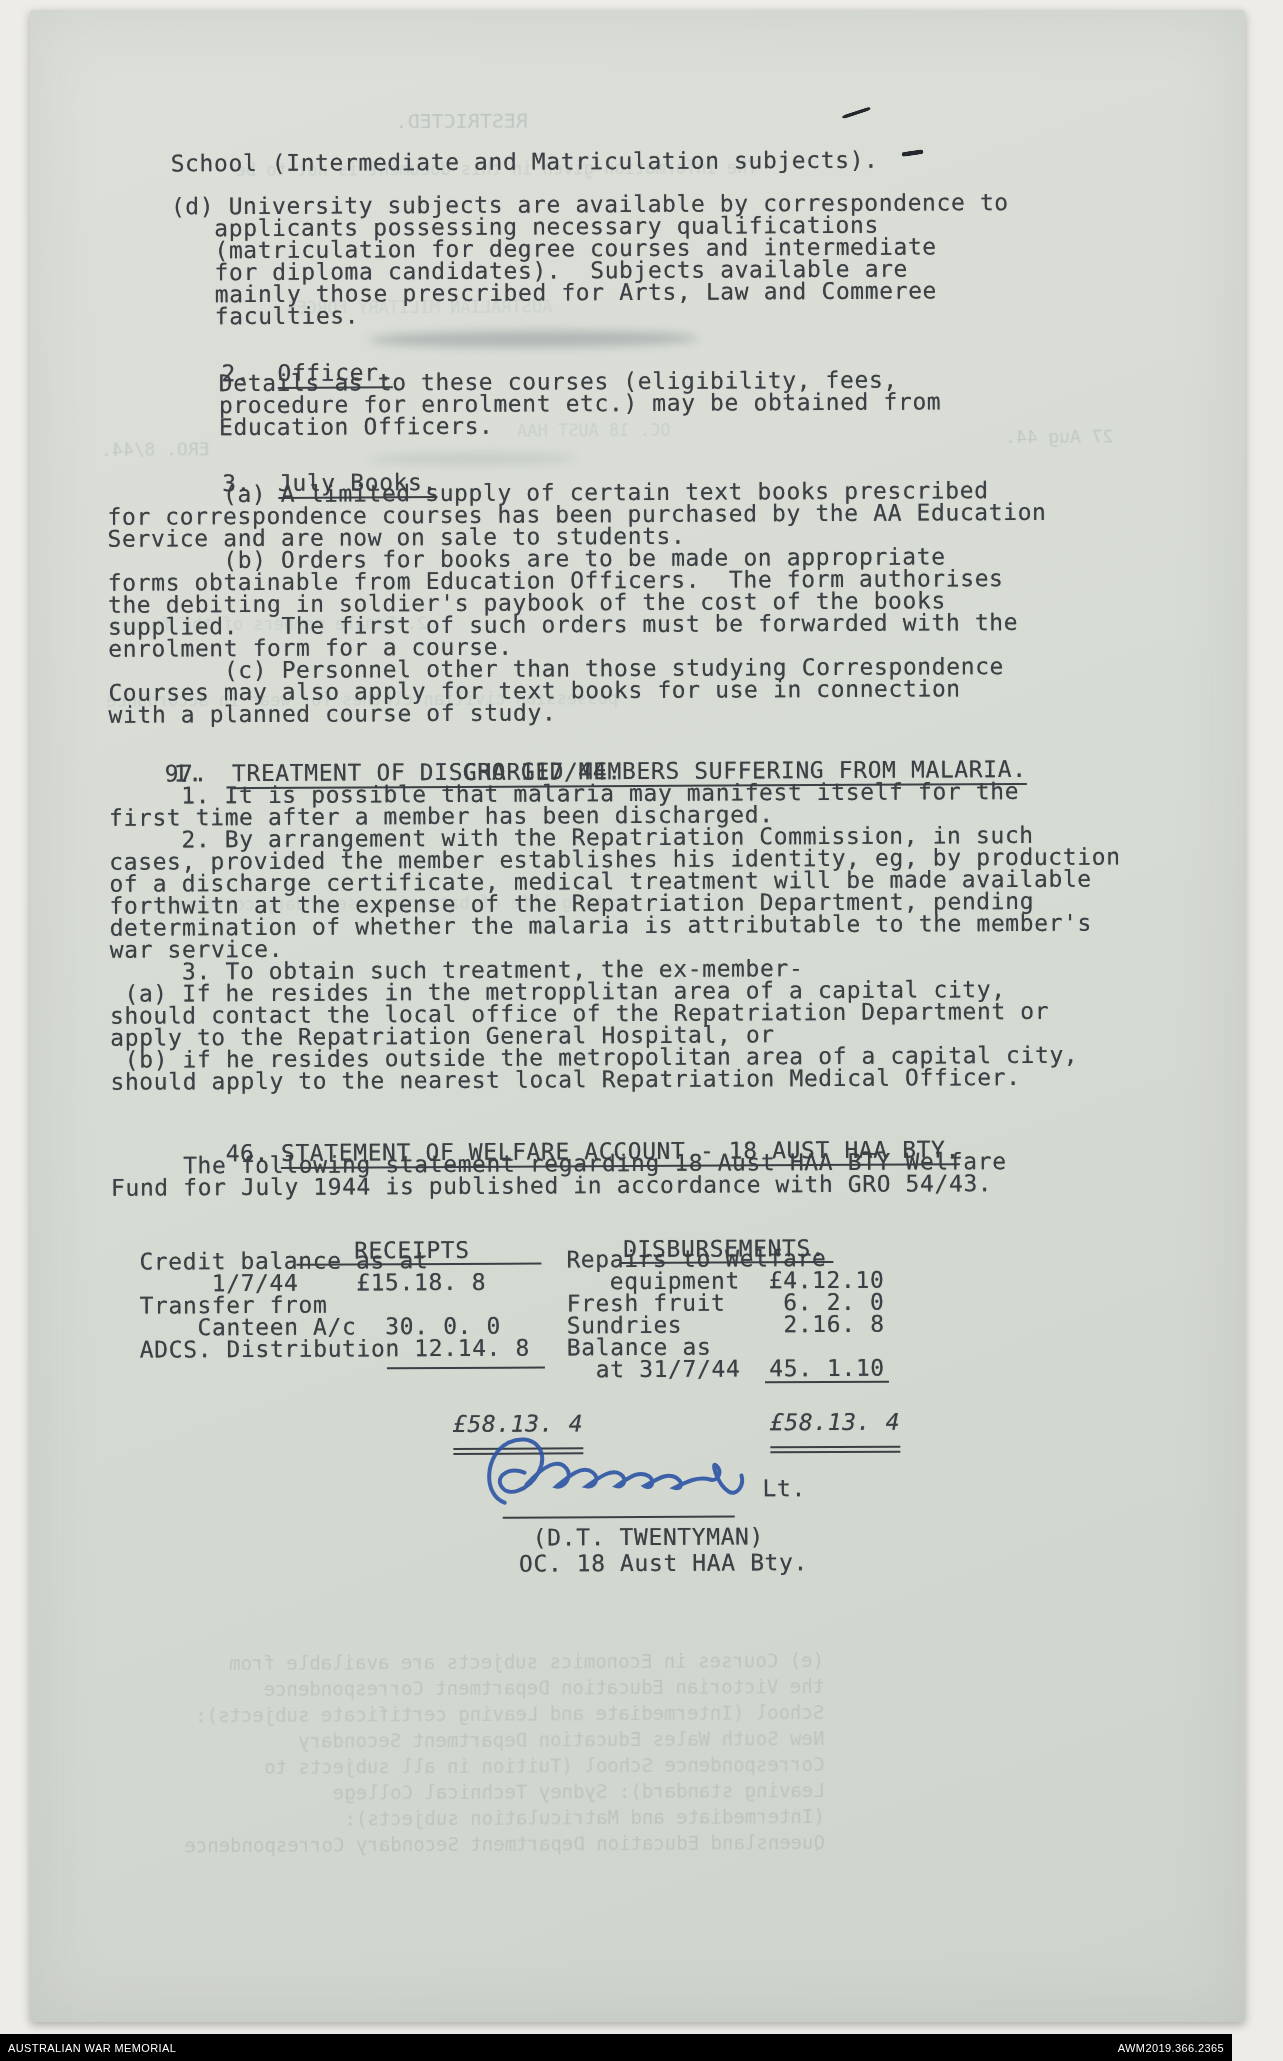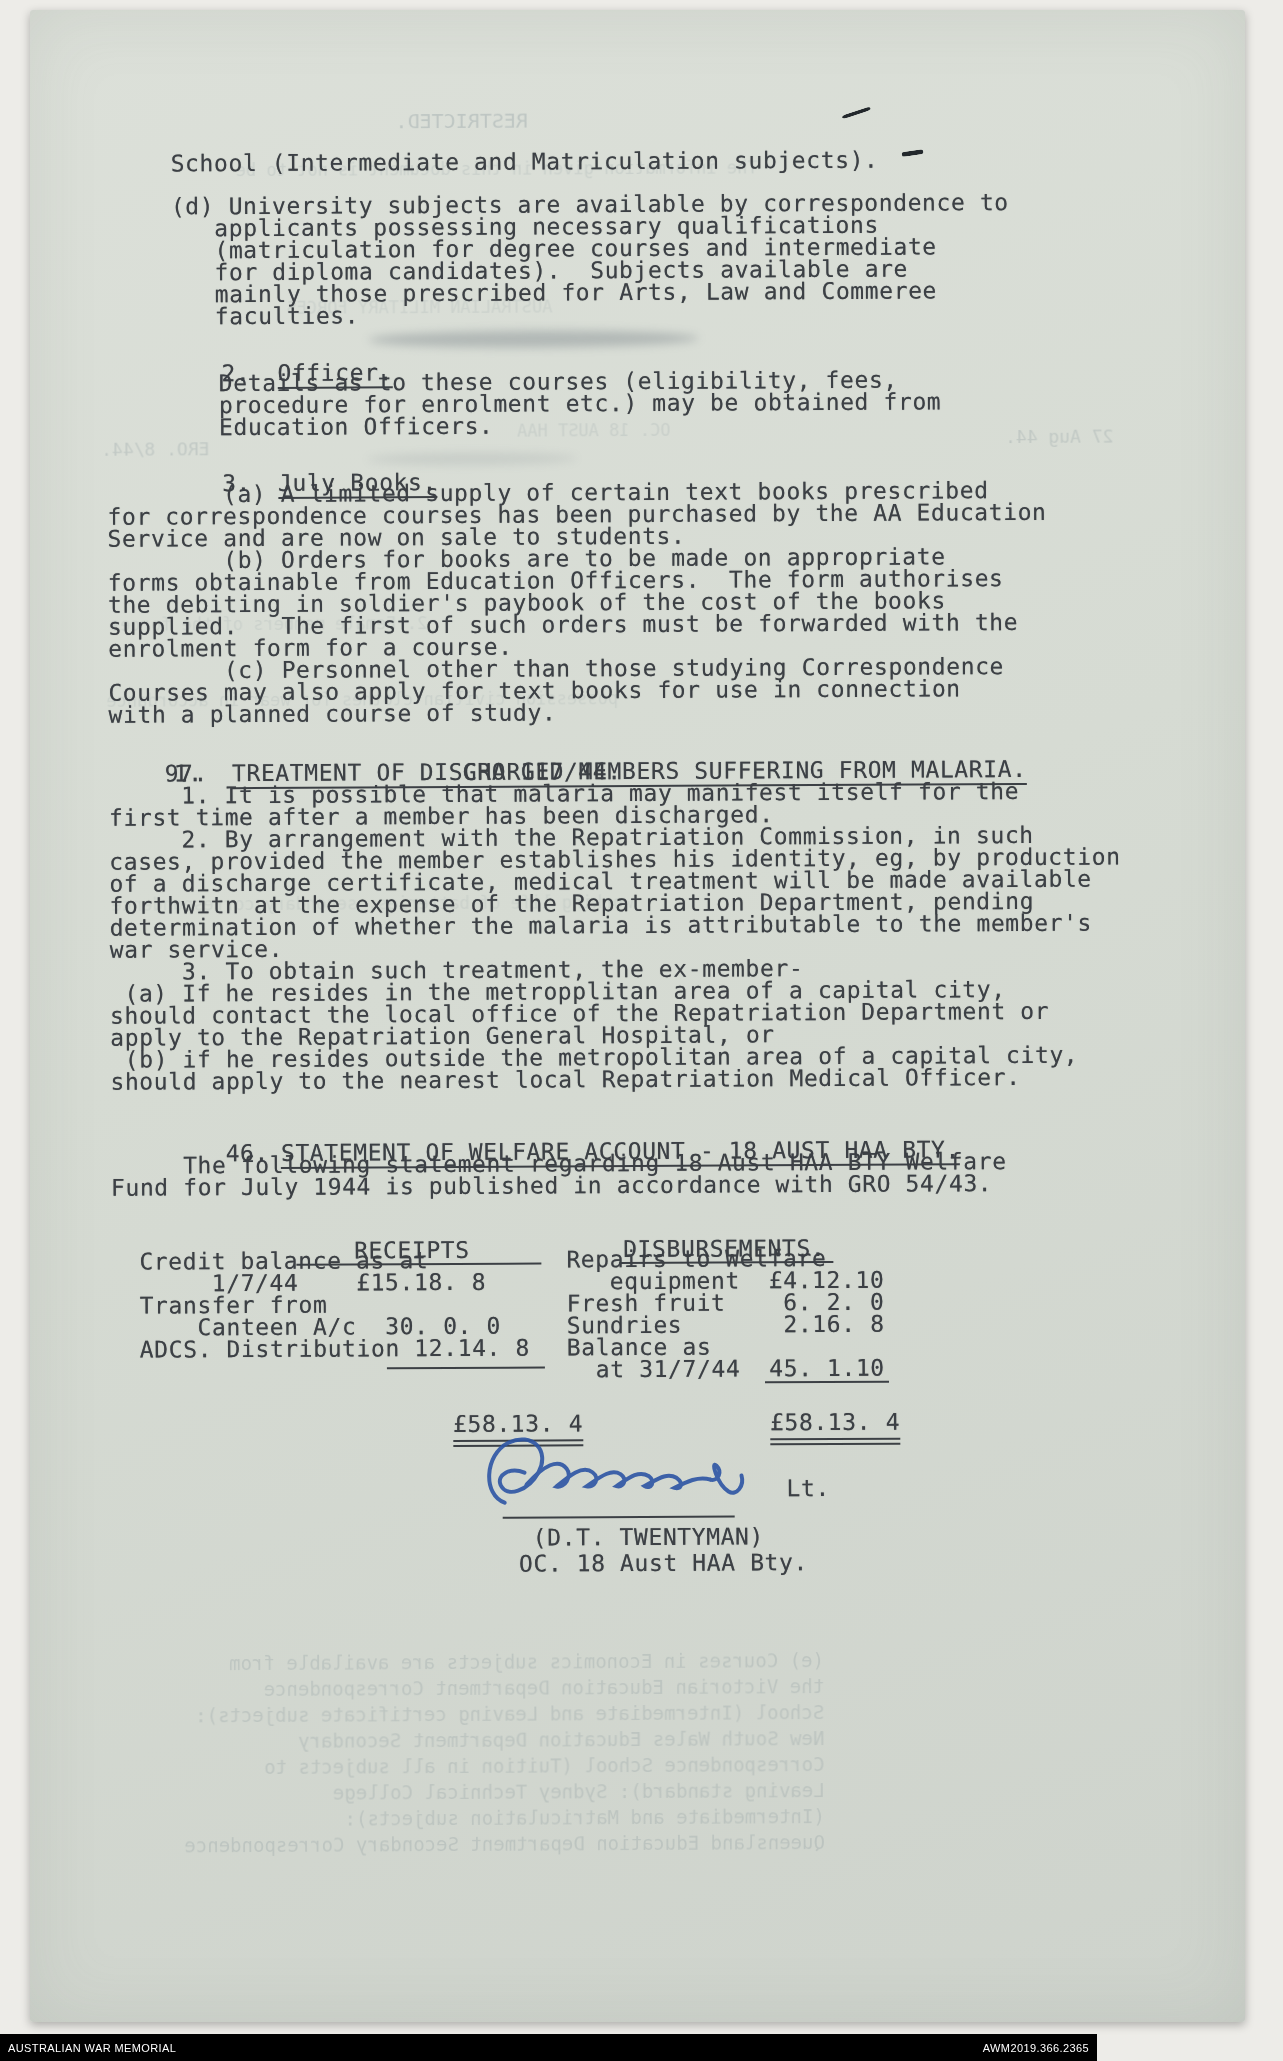--- a/index.html
+++ b/index.html
@@ -16,32 +16,32 @@
   .doc-layer{position:absolute;left:0;top:0;width:1283px;height:2061px;
     transform:rotate(-0.3deg);transform-origin:640px 1000px;}
   .typew{
     position:absolute;white-space:pre;
     font-family:"DejaVu Sans Mono","Liberation Mono",monospace;
     font-size:23px;line-height:22px;letter-spacing:0.6px;
     color:#3c4045;text-shadow:0 0 0.7px rgba(52,56,60,.55);
   }
   .ul{border-bottom:2px solid currentColor;padding-bottom:1px;}
   .hdr-ul{border-bottom:2px solid currentColor;padding-bottom:2px;display:inline-block;}
-  .dbl{border-bottom:7px double currentColor;padding-bottom:3px;}
+  .dbl{border-bottom:7px double currentColor;padding-bottom:11px;font-style:italic;}
   .sp{display:inline-block;}
   .rule{position:absolute;border-top:2px solid #3c4045;}
   .bleed{
     position:absolute;white-space:pre;transform:scaleX(-1);
     font-family:"DejaVu Sans Mono","Liberation Mono",monospace;
     color:#4e6472;filter:blur(0.7px);
   }
   .smudge{position:absolute;background:#68727a;border-radius:50%;filter:blur(5px);}
   .ink-mark{position:absolute;border-top:4px solid #23282c;border-radius:40%/100%;}
   .footer-bar{
-    position:absolute;left:0;top:2034px;width:1097px;height:27px;background:#000;
+    position:absolute;left:0;top:2034px;width:1232px;height:27px;background:#000;
     color:#fff;display:flex;justify-content:space-between;align-items:center;
     padding:0 8px;box-sizing:border-box;font-size:11px;letter-spacing:.4px;
   }
 </style>
 </head>
 <body>
 
 <div class="paper"></div>
 
 <div class="doc-layer">
@@ -154,21 +154,21 @@
     <span class="dbl">£58.13. 4</span>
   </div>
 
   <svg width="300" height="100" viewBox="0 0 300 100" style="position:absolute;left:472px;top:1424px;">
     <g fill="none" stroke="#2d55a4" stroke-width="4" stroke-linecap="round" opacity="0.9">
       <path d="M30,78 C8,70 10,30 34,18 C58,7 76,26 64,48 C54,66 32,74 26,60 C22,50 36,42 50,48"></path>
       <path d="M52,60 C70,40 84,34 92,44 C98,52 90,64 82,62 C94,52 108,40 118,48 C126,54 120,64 112,62 C124,54 136,44 146,50 C154,56 148,64 142,62 C154,54 164,46 174,52 C182,58 176,66 170,62 C182,56 192,48 202,54 C210,60 206,66 200,64 C212,58 224,52 236,56"></path>
       <path d="M236,56 C244,58 248,48 242,42 C236,36 242,60 254,68 C262,73 270,62 267,52"></path>
     </g>
   </svg>
-  <div class="typew" style="left:760px;top:1478px;margin-left:24px;">Lt.</div>
+  <div class="typew" style="left:760px;top:1478px;">Lt.</div>
   <div class="rule" style="left:500px;top:1516px;width:232px;"></div>
   <div class="typew" style="left:530px;top:1526px;">(D.T. TWENTYMAN)</div>
   <div class="typew" style="left:516px;top:1552px;">OC. 18 Aust HAA Bty.</div>
 
 </div>
 
 <div class="footer-bar">
   <span>AUSTRALIAN WAR MEMORIAL</span>
   <span>AWM2019.366.2365</span>
 </div>

